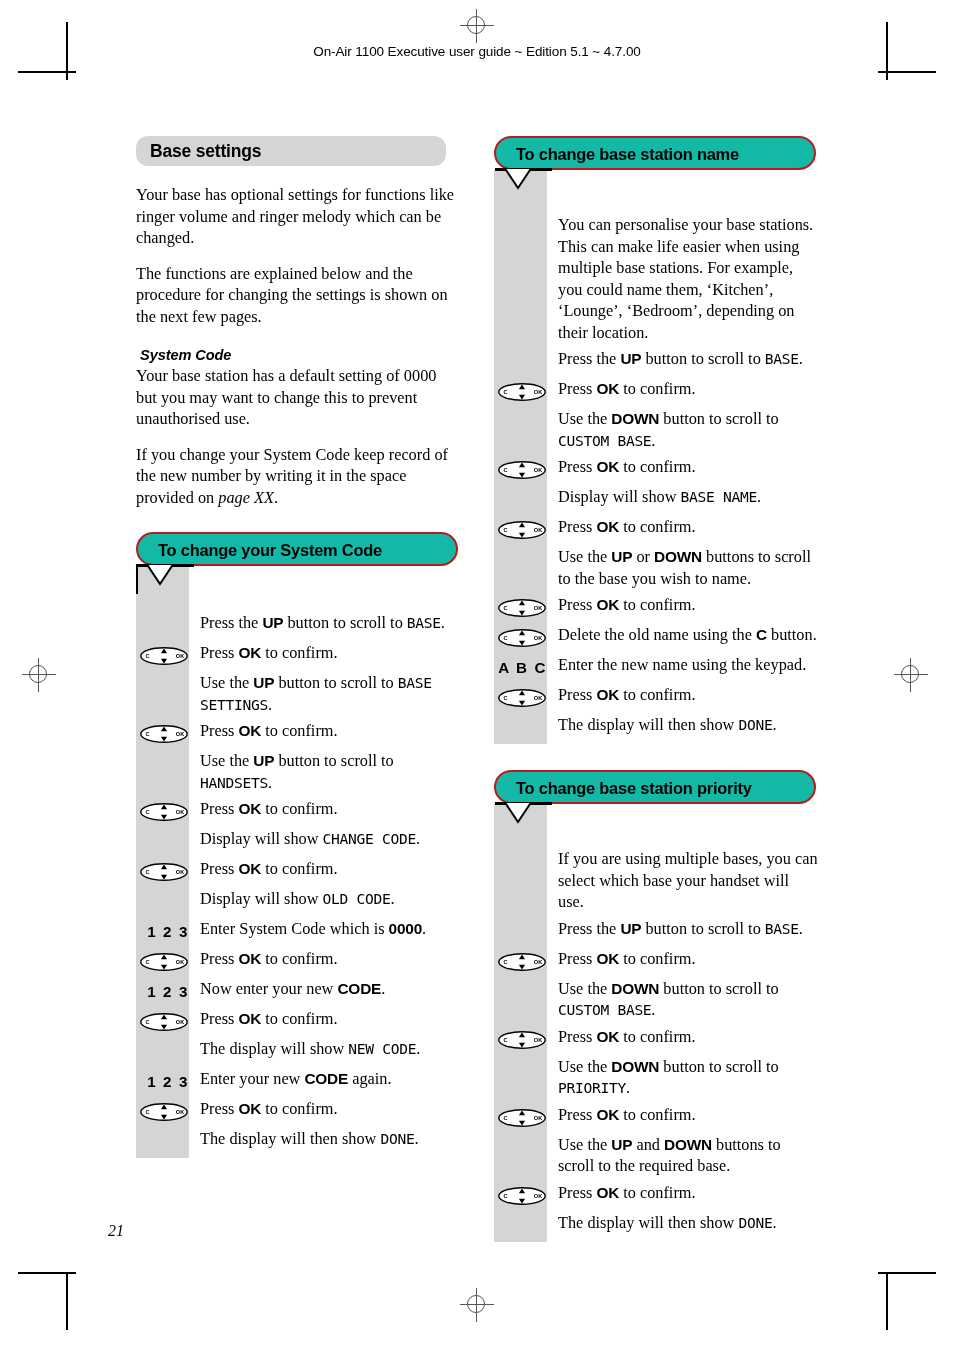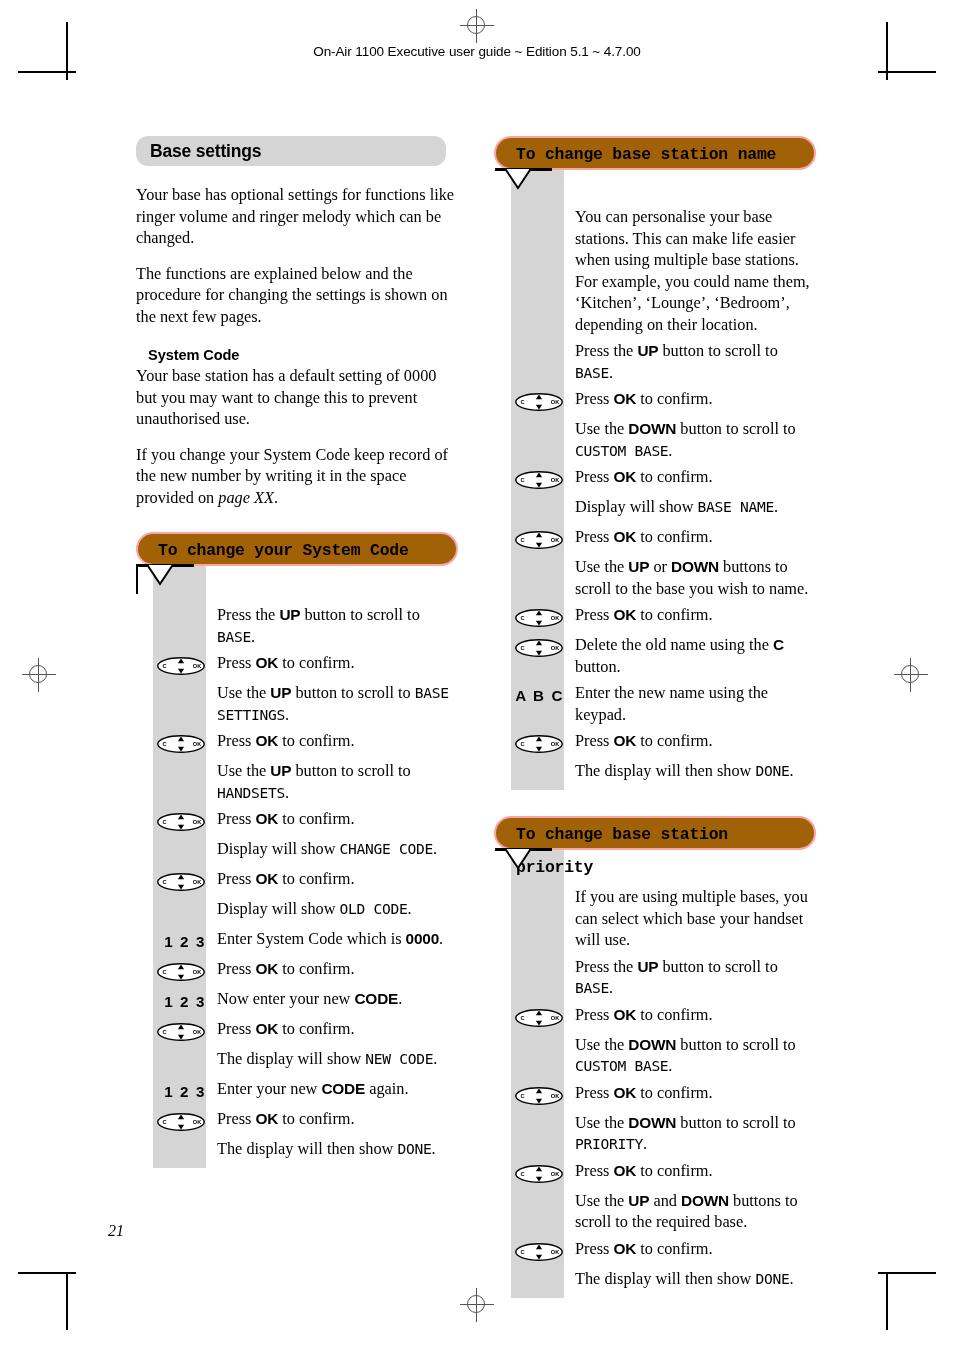--- a/index.html
+++ b/index.html
@@ -65,60 +65,60 @@
   p.body {
     margin: 14px 0 0 0;
     font-family: "Liberation Serif", serif;
     font-size: 16.3px;
     line-height: 21.5px;
     text-align: left;
   }
   p.body.first { margin-top: 18px; }
 
   h3.sub {
-    margin: 20px 0 2px 12px;
+    margin: 20px 0 2px 4px;
     font-family: "Liberation Sans", sans-serif;
     font-weight: bold;
     font-size: 14.6px;
     letter-spacing: -0.1px;
+    font-style: italic;
   }
 
   .it { font-style: italic; margin-top: 38px; }
 
   
   .callout-wrap { position: relative; margin-top: 24px; }
   .bubble {
     position: relative;
-    border: 2px solid #fca5a5;
+    border: 2px solid #b91c1c;
     border-radius: 17px;
     height: 34px;
     line-height: 33px;
     padding-left: 20px;
-    font-family: Liberation Mono, monospace;
+    font-family: Liberation Sans, sans-serif;
     font-weight: bold;
     font-size: 16.4px;
     letter-spacing: -0.2px;
-    background: #a16207;
+    background: #14b8a6;
     box-sizing: border-box;
     z-index: 2;
   }
   .bubble.w-left  { width: 322px; }
   .bubble.w-right { width: 322px; }
   .tail {
     position: absolute;
     left: 0px; top: 32px;
     width: 58px; height: 30px;
     z-index: 3;
   }
 
   
   .proc {
     position: relative;
-    padding-top: 2px;
-    margin-left: 17px;
+    padding-top: 10px;
   }
   .rail {
     position: absolute;
     left: 0; top: 0; width: 53px; bottom: 0;
     background: #d5d5d5;
     z-index: 0;
   }
   .step {
     position: relative;
     display: flex;

